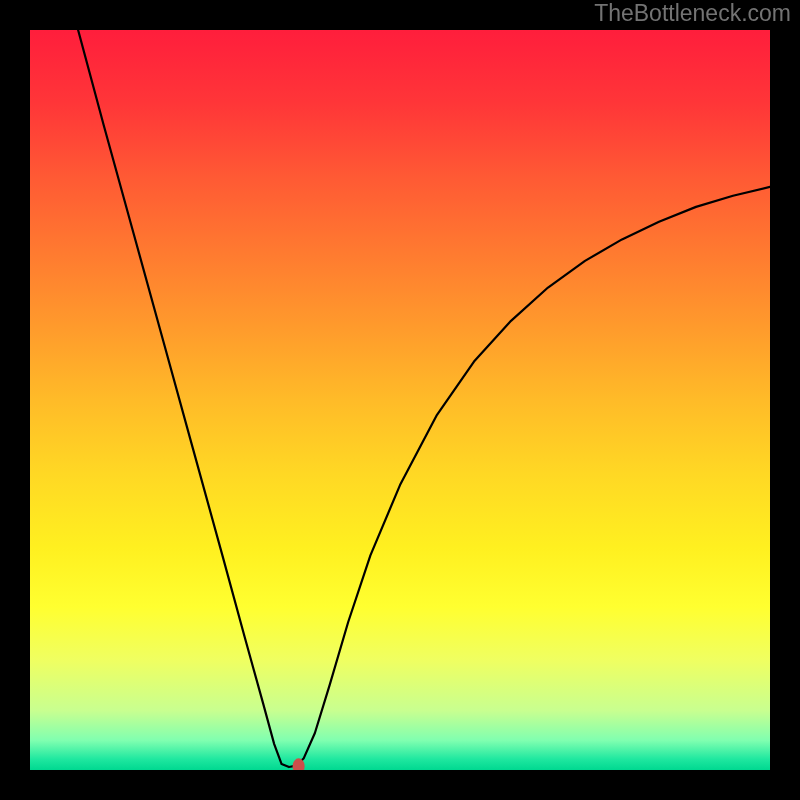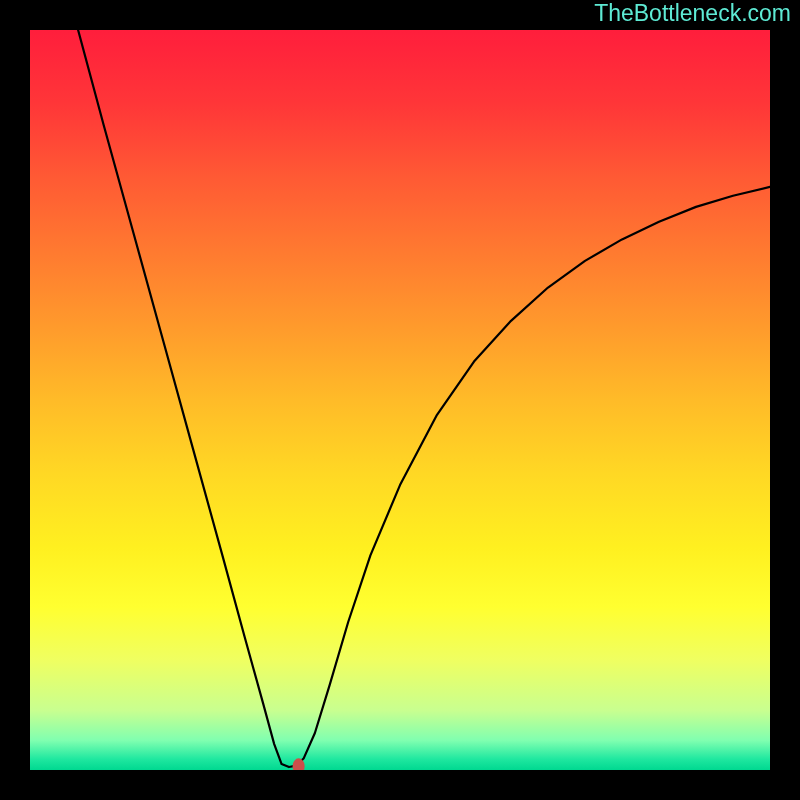--- a/index.html
+++ b/index.html
@@ -22,21 +22,21 @@
     left: 30px;
     top: 30px;
     width: 740px;
     height: 740px;
     overflow: hidden;
   }
   .watermark {
     position: absolute;
     top: 0px;
     right: 9px;
-    color: #5eead4;
+    color: #737373;
     font-size: 23px;
     font-weight: 500;
     letter-spacing: 0px;
     user-select: none;
   }
   svg {
     display: block;
   }
 </style>
 </head>

